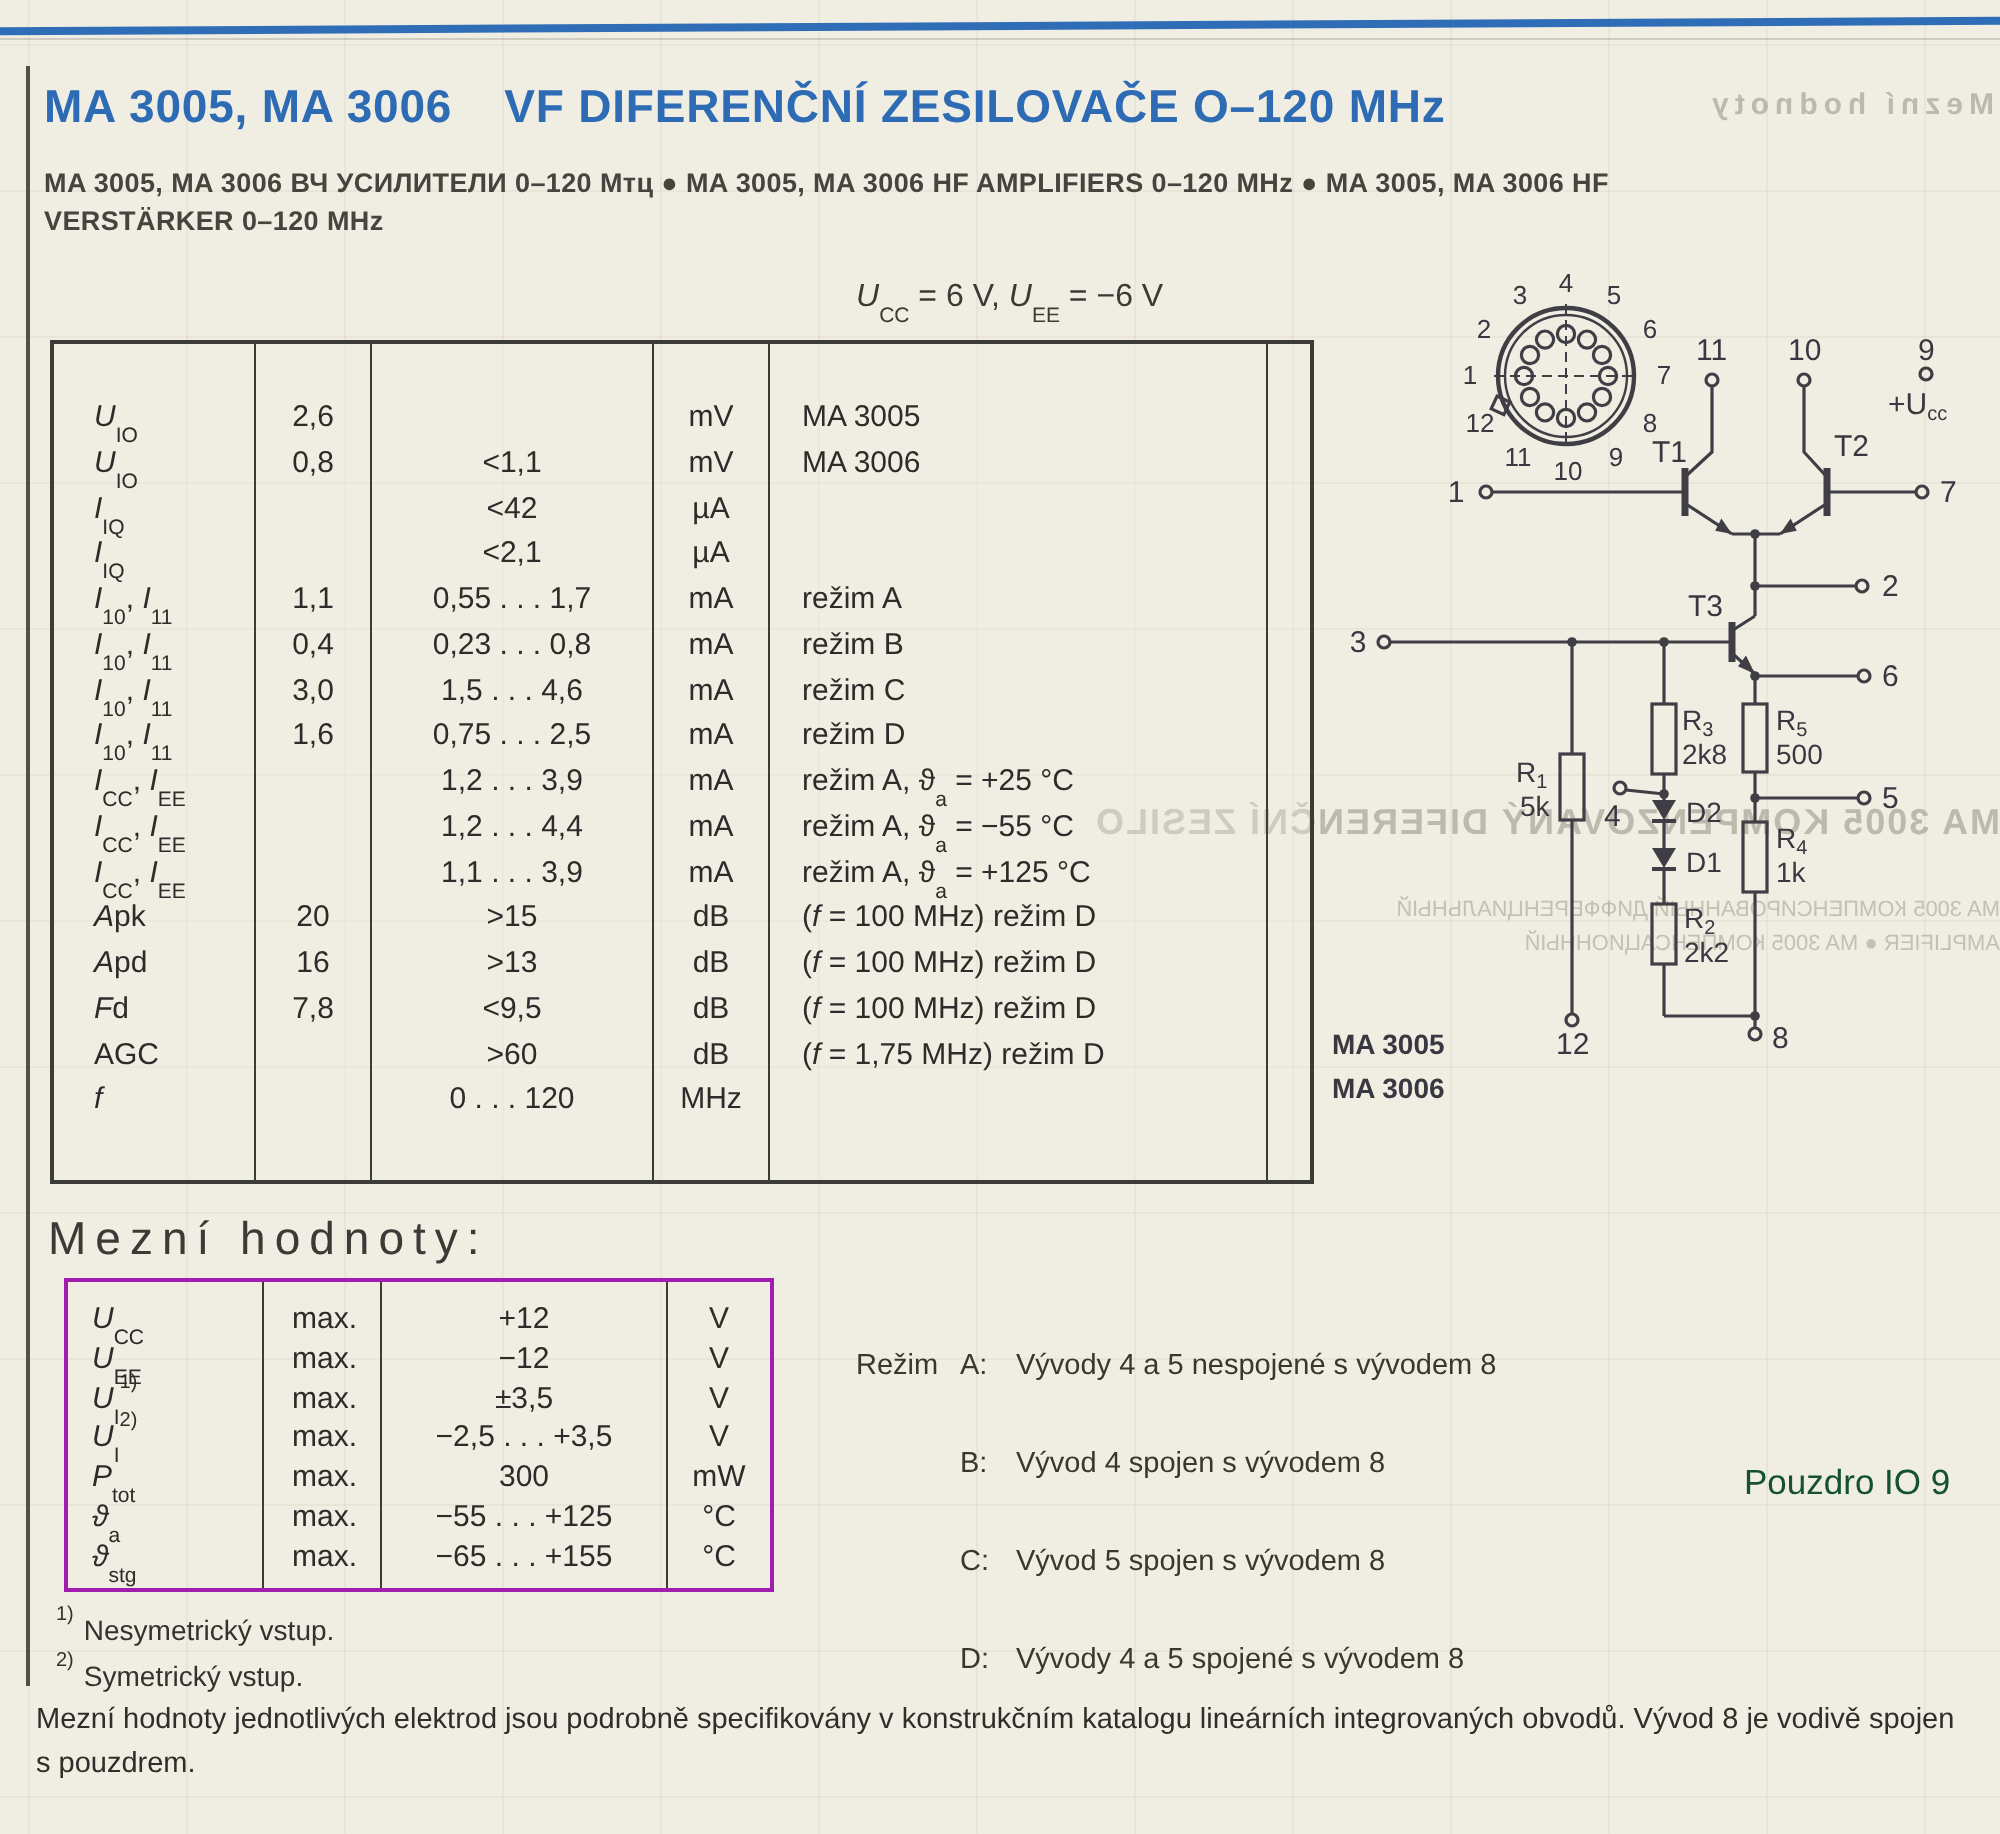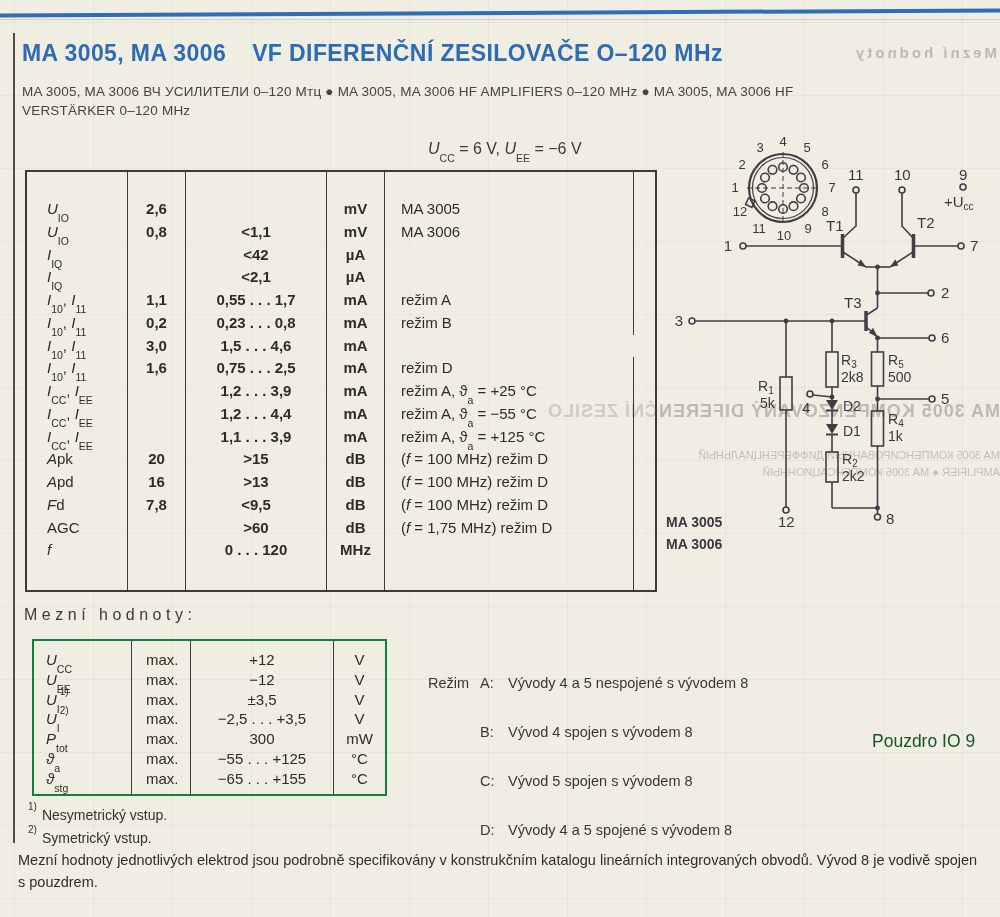--- a/index.html
+++ b/index.html
@@ -13,51 +13,51 @@
   .top-gray-line{position:absolute;left:0;top:19px;width:1000px;height:1px;background:rgba(90,88,78,.22);}
   .left-rule{position:absolute;left:13px;top:33px;width:2px;height:810px;background:#53504a;}
 
   .ghost{position:absolute;transform:scaleX(-1);white-space:nowrap;pointer-events:none;}
   .ghost-top{left:822px;top:44px;width:175px;font-size:15px;font-weight:bold;letter-spacing:3px;color:rgba(125,122,108,.45);}
   .ghost-mid1{left:548px;top:401px;width:452px;font-size:18px;font-weight:bold;letter-spacing:1px;color:rgba(118,115,103,.42);overflow:hidden;}
   .ghost-mid2{left:548px;top:447px;width:452px;font-size:11px;line-height:17px;color:rgba(120,117,105,.38);overflow:hidden;}
 
   .title{position:absolute;left:22px;top:40px;margin:0;font-size:23px;font-weight:bold;color:#2d6bb4;letter-spacing:0.4px;white-space:nowrap;}
   .title .t2{margin-left:26px;}
-  .subtitle{position:absolute;left:22px;top:82px;width:965px;font-size:13.5px;line-height:19px;color:#45443f;letter-spacing:0.2px;}
+  .subtitle{position:absolute;left:22px;top:82px;width:965px;font-size:13.5px;line-height:19px;color:#45443f;letter-spacing:0.2px;font-weight:bold;}
 
   .char-heading{position:absolute;left:22px;top:142px;font-size:17px;letter-spacing:4.5px;color:#3a3a36;}
   .conditions{position:absolute;left:428px;top:140px;font-size:16px;color:#3a3a36;text-align:center;}
   i{font-style:italic;}
   sub{font-size:10.5px;position:relative;top:4px;line-height:0;}
   sup{font-size:10px;position:relative;top:-4px;line-height:0;}
 
   
   .ctable{position:absolute;left:25px;top:170px;width:632px;height:422px;border:2px solid #3b3b38;box-sizing:border-box;display:flex;flex-direction:column;background:rgba(240,237,226,.35);}
   .crow{display:grid;grid-template-columns:100px 58px 141px 58px 249px 1fr;flex:none;height:22.75px;font-size:15px;color:#2c2c2a;}
   .crow>div{line-height:22.75px;white-space:nowrap;}
   .crow>div:nth-child(n+2){border-left:1.5px solid #3b3b38;}
   .crow.spacer-top{height:26px;}
   .crow.spacer-bot{flex:1;height:auto;}
   .c-sym{padding-left:20px;}
-  .c-typ,.c-range,.c-unit{text-align:center;font-weight:bold;}
+  .c-typ,.c-range,.c-unit{text-align:center;}
   .c-note{padding-left:16px;}
 
   
-  .ltable{position:absolute;left:32px;top:639px;width:355px;height:157px;border:2px solid #15803d;box-sizing:border-box;display:flex;flex-direction:column;}
+  .ltable{position:absolute;left:32px;top:639px;width:355px;height:157px;border:2px solid #a21caf;box-sizing:border-box;display:flex;flex-direction:column;}
   .lrow{display:grid;grid-template-columns:97px 59px 143px 1fr;flex:none;height:19.8px;font-size:15px;color:#2c2c2a;}
   .lrow>div{line-height:19.8px;white-space:nowrap;}
   .lrow>div:nth-child(n+2){border-left:1.5px solid #3b3b38;}
   .lrow.spacer-top{height:9px;}
   .lrow.spacer-bot{flex:1;height:auto;}
   .l-sym{padding-left:12px;}
   .l-max{padding-left:14px;}
   .l-val,.l-unit{text-align:center;}
 
-  .limits-heading{position:absolute;left:24px;top:606px;font-size:16px;letter-spacing:4.5px;color:#3a3a36;}
+  .limits-heading{position:absolute;left:24px;top:606px;font-size:23px;letter-spacing:4.5px;color:#3a3a36;}
 
   .rezim{position:absolute;left:428px;top:645px;font-size:14.5px;color:#39382f;}
   .rezim-line{height:22px;line-height:22px;white-space:nowrap;margin-top:27px;}
   .rz-pre{display:inline-block;width:52px;}
   .rz-letter{display:inline-block;width:28px;}
 
   .package-label{position:absolute;left:872px;top:731px;font-size:17.5px;color:#14532d;white-space:nowrap;}
 
   .footnotes{position:absolute;left:28px;top:804px;font-size:14px;color:#33322e;}
   .footnote{height:23px;line-height:23px;}
@@ -145,32 +145,33 @@
           <div class="c-sym"><i>I</i><sub>10</sub><span></span><span>, </span><i>I</i><sub>11</sub></div>
           <div class="c-typ">1,1</div>
           <div class="c-range">0,55 . . . 1,7</div>
           <div class="c-unit">mA</div>
           <div class="c-note"><span>režim A</span><i></i><sub></sub><span></span></div>
           <div class="c-extra"></div>
         </div>
       
         <div class="crow">
           <div class="c-sym"><i>I</i><sub>10</sub><span></span><span>, </span><i>I</i><sub>11</sub></div>
-          <div class="c-typ">0,2</div>
+          <div class="c-typ">0,4</div>
           <div class="c-range">0,23 . . . 0,8</div>
           <div class="c-unit">mA</div>
           <div class="c-note"><span>režim B</span><i></i><sub></sub><span></span></div>
           <div class="c-extra"></div>
         </div>
       
         <div class="crow">
           <div class="c-sym"><i>I</i><sub>10</sub><span></span><span>, </span><i>I</i><sub>11</sub></div>
           <div class="c-typ">3,0</div>
           <div class="c-range">1,5 . . . 4,6</div>
           <div class="c-unit">mA</div>
+          <div class="c-note"><span>režim C</span><i></i><sub></sub><span></span></div>
           <div class="c-extra"></div>
         </div>
       
         <div class="crow">
           <div class="c-sym"><i>I</i><sub>10</sub><span></span><span>, </span><i>I</i><sub>11</sub></div>
           <div class="c-typ">1,6</div>
           <div class="c-range">0,75 . . . 2,5</div>
           <div class="c-unit">mA</div>
           <div class="c-note"><span>režim D</span><i></i><sub></sub><span></span></div>
           <div class="c-extra"></div>

